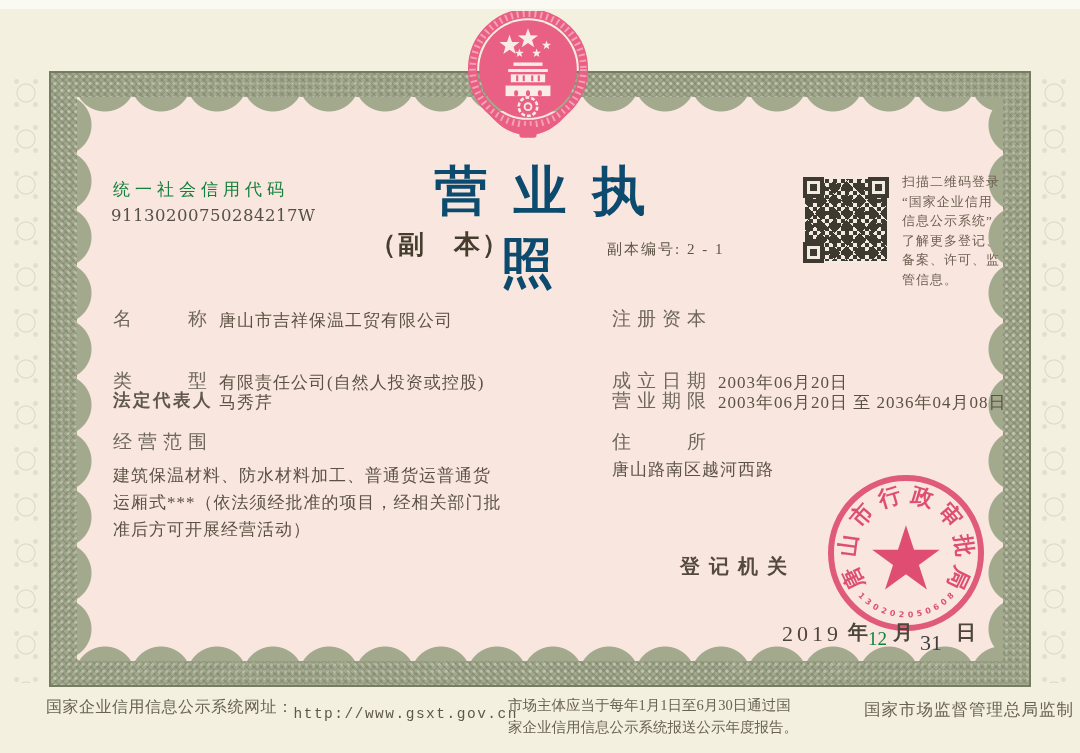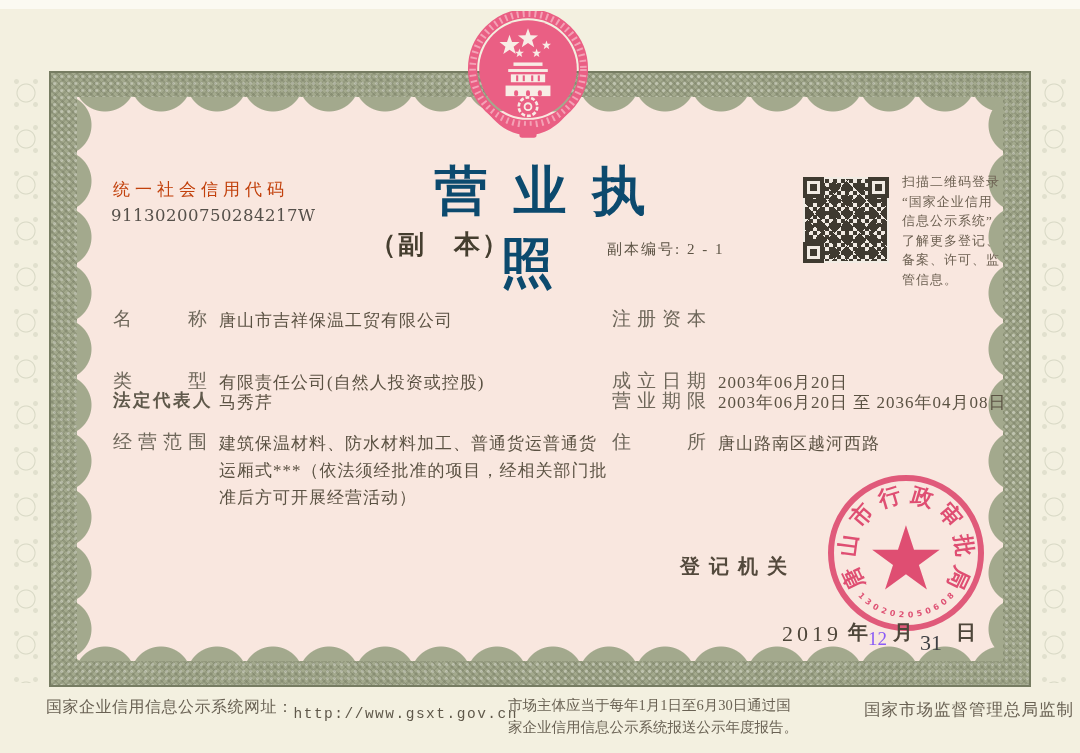--- a/index.html
+++ b/index.html
@@ -45,21 +45,21 @@
     background-image:radial-gradient(circle at -16px 28px, #a3a98d 0 30px, rgba(0,0,0,0) 31px);
     background-size:17px 56px;background-repeat:repeat-y;}
   .scallop.right{top:0;bottom:0;right:0;width:17px;
     background-image:radial-gradient(circle at 33px 28px, #a3a98d 0 30px, rgba(0,0,0,0) 31px);
     background-size:17px 56px;background-repeat:repeat-y;}
 
   
   .emblem{position:absolute;left:462px;top:11px;width:132px;height:128px;}
 
   
-  .credit-label{position:absolute;left:113px;top:178px;font-size:17px;letter-spacing:5px;color:#c2410c;}
+  .credit-label{position:absolute;left:113px;top:178px;font-size:17px;letter-spacing:5px;color:#15803d;}
   .credit-code{position:absolute;left:111px;top:206px;font-size:16.5px;letter-spacing:.5px;color:#55504a;font-family:"DejaVu Serif",serif;}
   .title{position:absolute;left:370px;top:156px;width:340px;text-align:center;
     font-size:53px;font-weight:bold;letter-spacing:26px;text-indent:26px;color:#0c4a6e;}
   .subtitle{position:absolute;left:370px;top:227px;width:340px;
     font-size:26px;font-weight:bold;letter-spacing:2px;color:#453e2f;white-space:pre;}
   .copy-no{position:absolute;left:607px;top:240px;font-size:15px;letter-spacing:2px;color:#5c5344;}
 
   
   .qr{position:absolute;left:803px;top:177px;width:86px;height:86px;background:#f1ebe3;}
   .qr .modules{position:absolute;inset:2px;
@@ -73,38 +73,38 @@
   .qr-caption{position:absolute;left:902px;top:172px;width:110px;font-size:13px;line-height:19.5px;
     color:#6b5f50;white-space:pre-line;letter-spacing:1px;}
 
   
   .row{position:absolute;display:flex;align-items:flex-start;}
   .row .lbl{flex:0 0 auto;font-size:19px;letter-spacing:6px;color:#6e675a;white-space:pre;}
   .row .lbl.bold{font-size:17.5px;letter-spacing:2.5px;font-weight:bold;color:#5f584a;}
   .row .val{font-size:17px;letter-spacing:1px;color:#5b5243;line-height:27px;padding-top:1px;}
   .col-l{left:113px;gap:6px;} .col-l .lbl{width:100px;}
   .col-r{left:612px;} .col-r .lbl{width:106px;}
-  .r1{top:306px;} .r2{top:368px;} .r3{top:388px;} .r4{top:429px;}
+  .r1{top:306px;} .r2{top:368px;} .r3{top:388px;} .r4{top:429px;flex-direction:column;}
   .scope-val{width:390px;}
 
   
   .reg-label{position:absolute;left:680px;top:553px;font-size:20px;font-weight:bold;letter-spacing:9px;color:#53493c;}
   .seal{position:absolute;left:828px;top:475px;width:156px;height:156px;}
   .seal .ring{position:absolute;inset:0;border:6px solid rgba(220,65,104,.85);border-radius:50%;}
   .seal .star{position:absolute;left:50%;top:54%;transform:translate(-50%,-50%);
     font-size:88px;line-height:1;color:rgba(220,65,104,.92);
     font-family:"DejaVu Sans",sans-serif;}
   .seal-char{position:absolute;left:50%;top:50%;font-size:22px;font-weight:bold;color:rgba(220,65,104,.92);}
   .seal-digit{position:absolute;left:50%;top:50%;font-size:8px;font-weight:bold;color:rgba(220,65,104,.9);
     font-family:"DejaVu Sans",sans-serif;}
   .date-line{position:absolute;left:780px;top:616px;width:240px;height:36px;font-size:20px;color:#4e463a;}
   .date-line span{position:absolute;}
   .d-year{left:2px;top:5px;font-size:22px;letter-spacing:4px;}
   .d-yc{left:68px;top:3px;font-weight:bold;}
-  .d-month{left:88px;top:12px;font-size:19px;color:#8b5cf6;}
+  .d-month{left:88px;top:12px;font-size:19px;color:#15803d;}
   .d-mc{left:113px;top:3px;font-weight:bold;}
   .d-day{left:140px;top:14px;font-size:22px;color:#3f4044;}
   .d-dc{left:176px;top:3px;font-weight:bold;}
 
   
   .footer-left{position:absolute;left:46px;top:697px;font-size:16px;color:#6a6254;letter-spacing:.5px;}
   .footer-left .url{font-family:"Liberation Mono","DejaVu Sans Mono",monospace;font-size:14.5px;
     letter-spacing:1.5px;position:relative;top:6px;color:#5f584a;}
   .footer-center{position:absolute;left:508px;top:694px;width:350px;font-size:14.5px;line-height:22px;color:#6a6254;}
   .footer-right{position:absolute;left:864px;top:699px;font-size:16.5px;letter-spacing:1px;color:#6a6254;}

